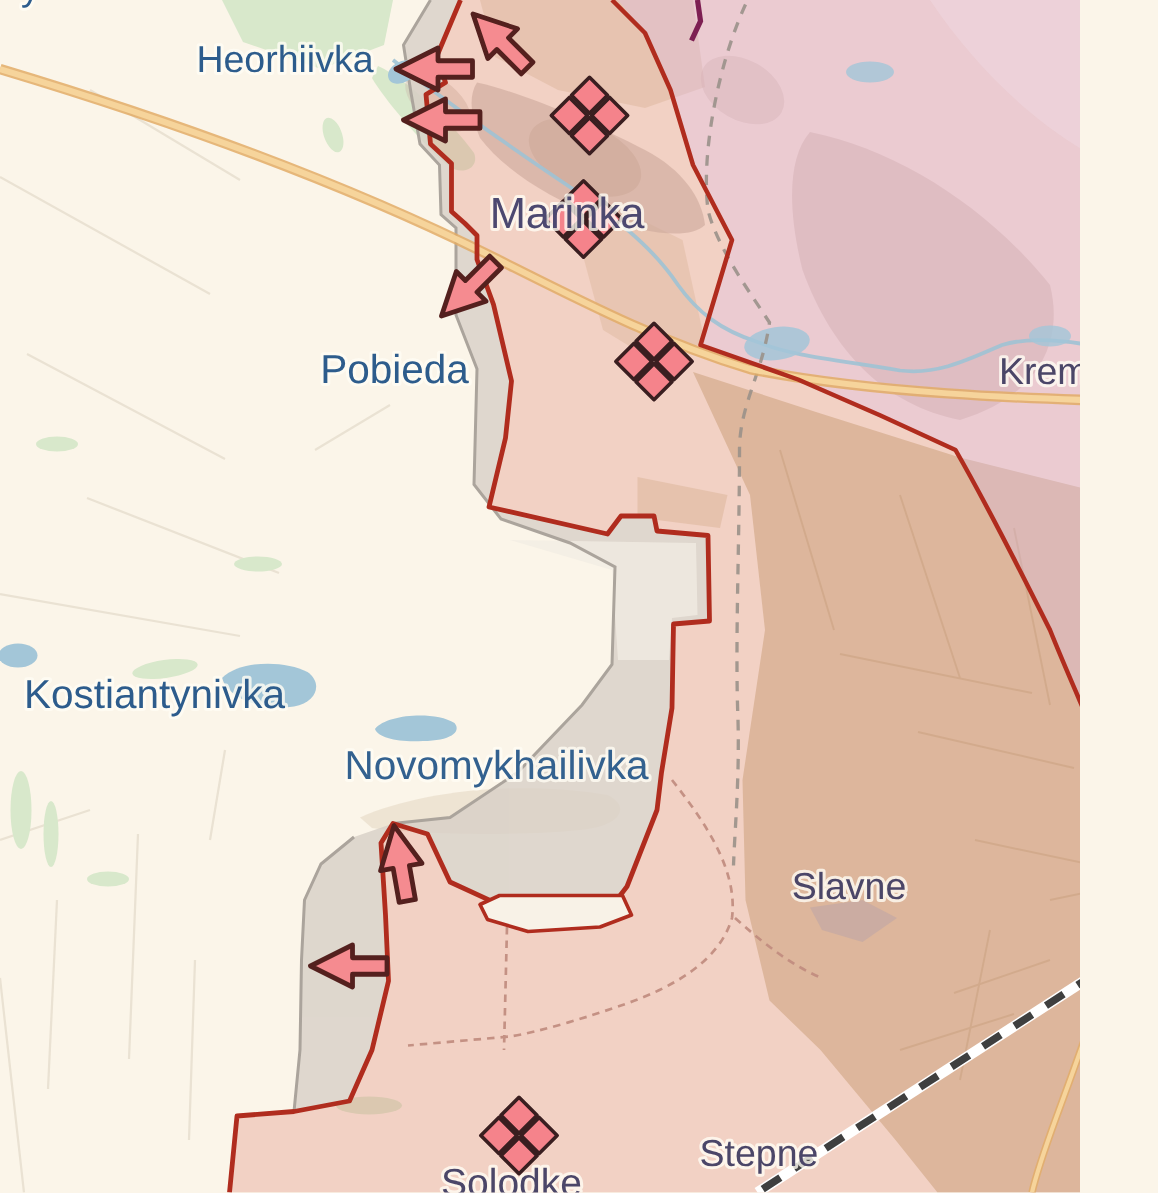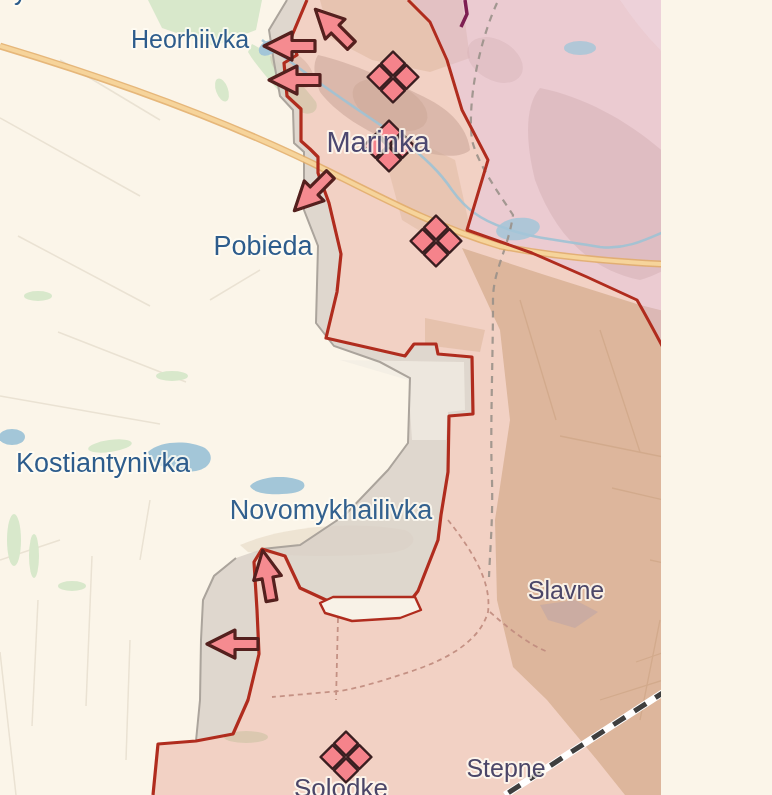--- a/index.html
+++ b/index.html
@@ -1,16 +1,16 @@
 <!DOCTYPE html>
 <html style="--base: #FBF5E9; --fields-khaki: #D7C8A6; --khaki-line: #C8B790; --field-line: #EAE2D3; --advance-overlay: rgba(224,138,120,0.33); --occupied-overlay: rgba(221,164,188,0.52); --grey-zone: #D8D0C7; --grey-edge: #ABA49C; --frontline: #B02C1E; --contact-line: #9A9189; --admin-dash: #C08B7E; --purple-line: #7D1F52; --railway-dark: #3F3F3F; --road: #F6D49B; --road-casing: #E2AC66; --water: #A3C6D8; --stream: #9FC2D4; --green: #D8E8CB; --marker-fill: #F5838B; --marker-stroke: #3A1E20; --arrow-fill: #F58B90; --arrow-stroke: #54201E; --label-halo: rgba(255,252,244,0.8);"><head>
 <meta charset="utf-8">
 <style>
   html,body{margin:0;padding:0;background:#FBF5E9;}
-  #map-viewport{position:relative;width:661px;height:795px;overflow:hidden;cursor:grab;}
+  #map-viewport{position:relative;width:720px;height:795px;overflow:hidden;cursor:grab;}
   svg{display:block;}
   .town-label{
     font-family:"Liberation Sans", sans-serif;
     font-weight:400;
     paint-order:stroke;
     stroke:var(--label-halo);
     stroke-width:4px;
     stroke-linejoin:round;
   }
   .terrain{pointer-events:none;}

